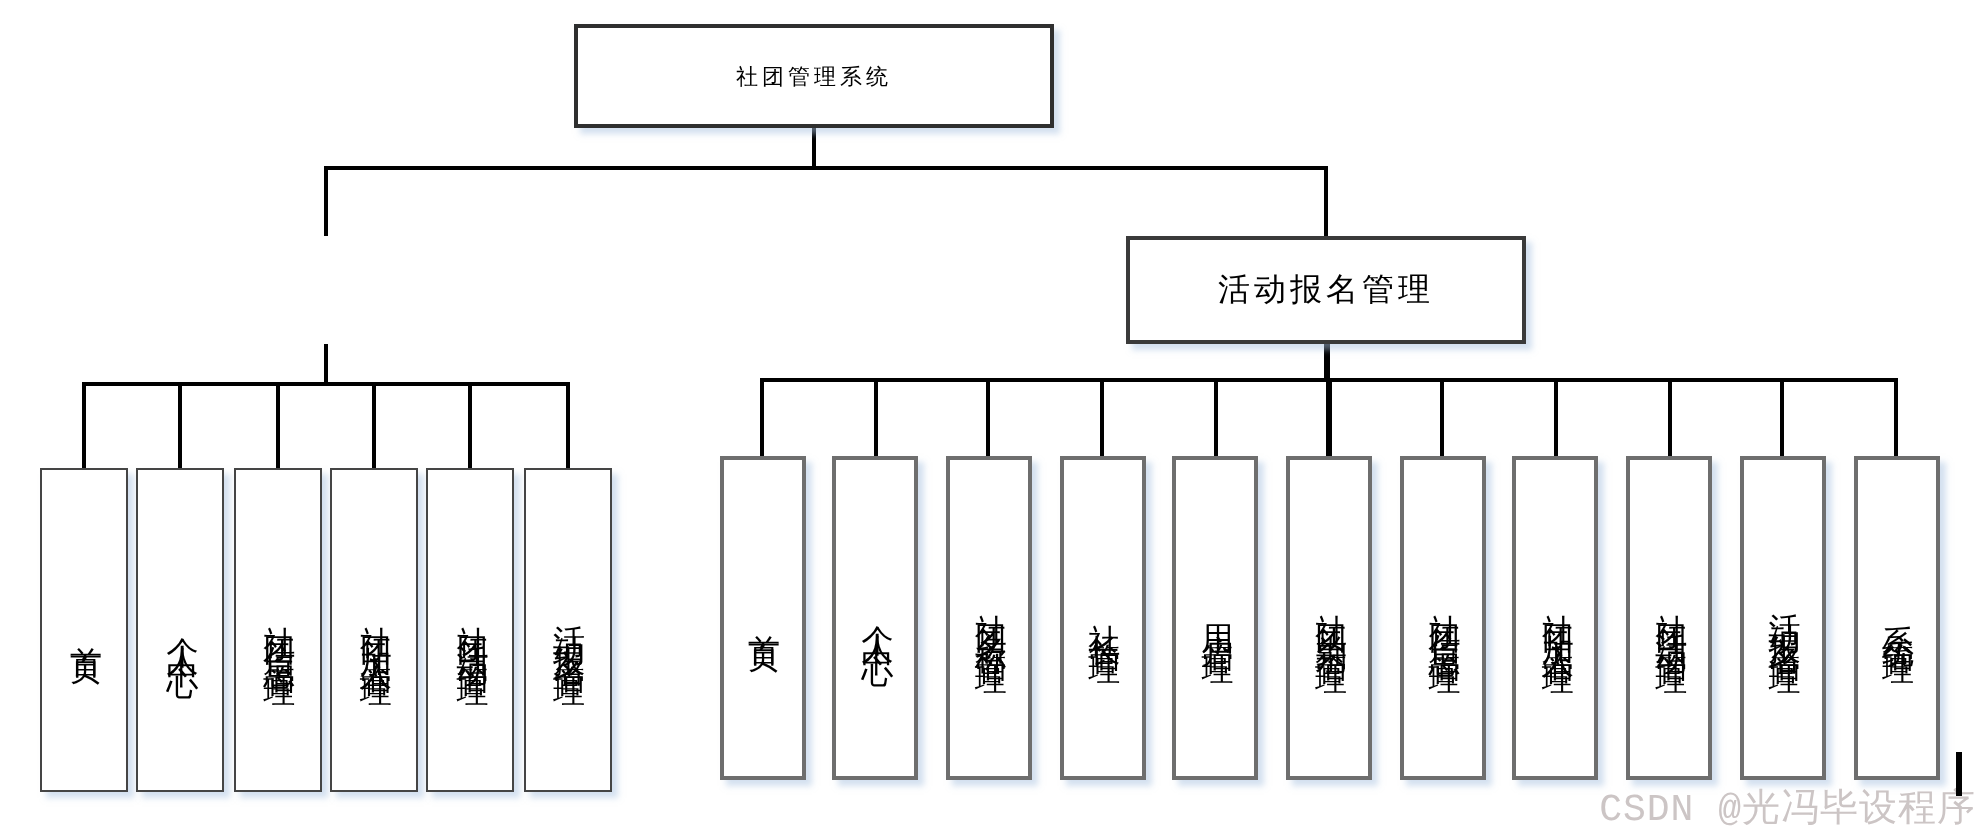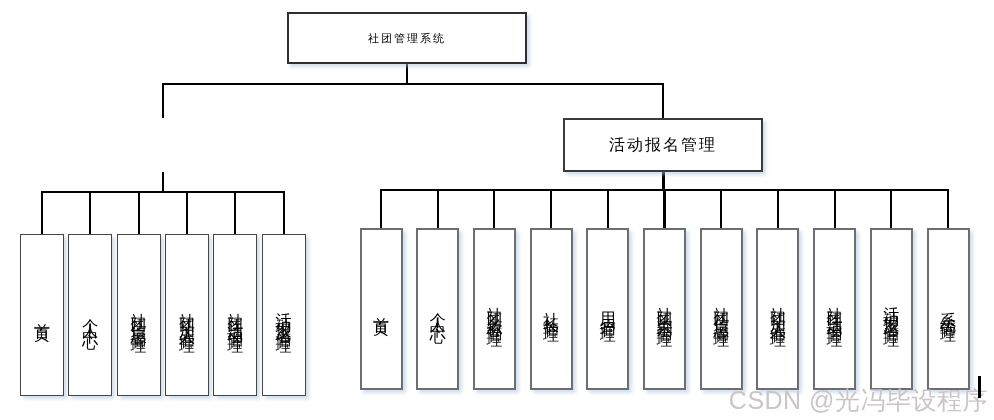--- a/index.html
+++ b/index.html
@@ -34,22 +34,22 @@
   .leaf span{
     writing-mode:vertical-rl;
     text-orientation:upright;
     letter-spacing:5px;
     line-height:1;
   }
   .line{position:absolute;background:var(--line);z-index:1;}
   .watermark{
     position:absolute;
     right:6px;bottom:3px;
-    font-family:Liberation Sans, sans-serif;
-    font-size:25px;
+    font-family:Liberation Mono, monospace;
+    font-size:19px;
     color:var(--wm);
     letter-spacing:0.5px;
     z-index:3;
     white-space:nowrap;
   }
   .cursor-bar{
     position:absolute;
     left:978px;top:376px;
     width:3px;height:22px;
     background:#000;

